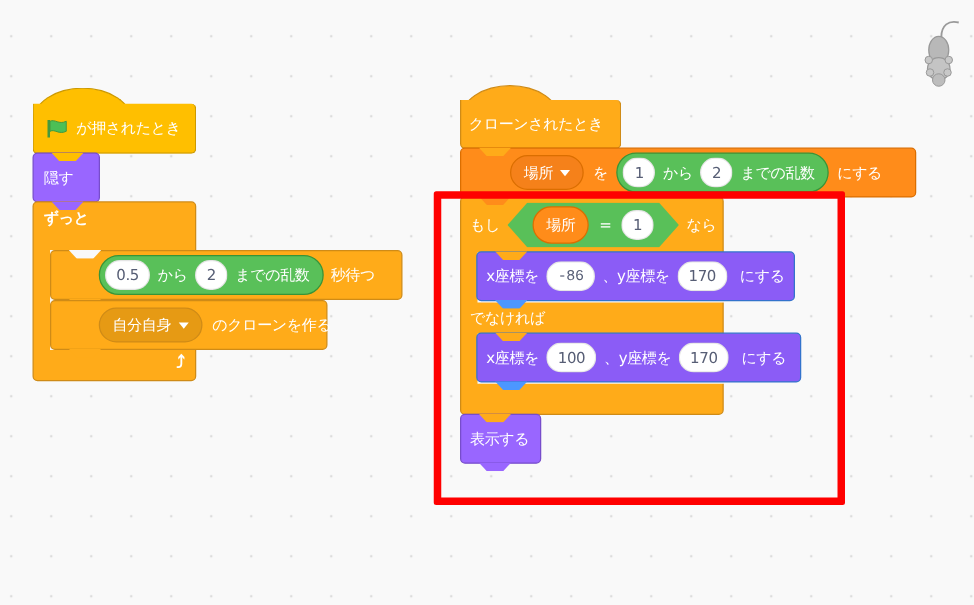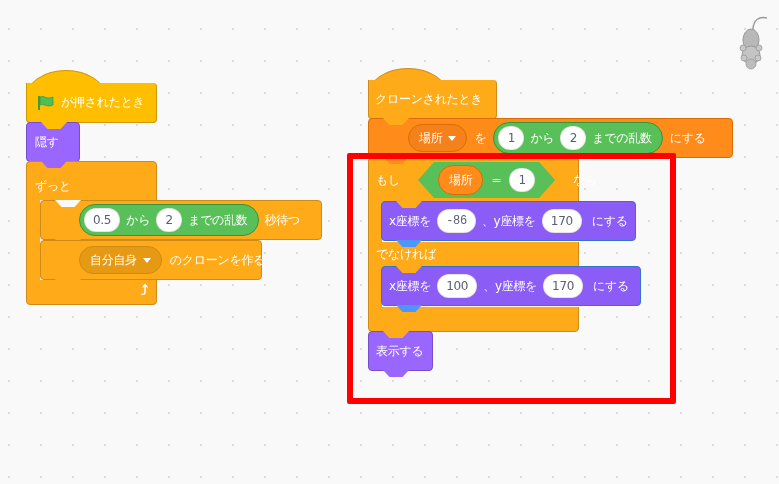--- a/index.html
+++ b/index.html
@@ -88,21 +88,21 @@
   <div class="blk looks" style="left:26px;top:122px;width:54px;height:40px;">
     <div class="notch" style="background:#ffbf00;"></div>
     <div class="tab" style="background:#9966ff;"></div>
     <div class="row txt" style="padding-left:8px;">
       <span>隠す</span>
     </div>
   </div>
 
   <div class="blk control" style="left:26px;top:161px;width:131px;height:144px;">
     <div class="notch" style="background:#9966ff;"></div>
-    <div class="txt" style="position:absolute;left:8px;top:16px;">ずっと</div>
+    <div class="txt" style="position:absolute;left:8px;top:4px;font-weight:bold;">ずっと</div>
 
     <div style="position:absolute;left:13px;top:38px;width:118px;height:80px;background:#f9f9f9;"></div>
     <div style="position:absolute;right:8px;bottom:6px;color:#fff;font-size:14px;font-weight:bold;">⤴</div>
   </div>
 
   <div class="blk control" style="left:40px;top:200px;width:282px;height:40px;">
     <div class="notch" style="background:#f9f9f9;"></div>
     <div class="tab" style="background:#ffab19;"></div>
     <div class="row txt" style="padding-left:38px;">
       <div class="green-rep">
@@ -151,21 +151,21 @@
         <span class="oval">2</span>
         <span style="padding-right:6px;">までの乱数</span>
       </div>
       <span>にする</span>
     </div>
   </div>
 
   <div class="blk control" style="left:368px;top:157px;width:211px;height:175px;">
     <div class="notch" style="background:#ff8c1a;"></div>
     <div class="tab" style="background:#ffab19;"></div>
-    <div class="row txt" style="height:44px;padding-left:7px;gap:18px;">
+    <div class="row txt" style="height:44px;padding-left:7px;gap:6px;">
       <span>もし</span>
       <div class="hex">
         <span class="var-rep">場所</span>
         <span class="txt">=</span>
         <span class="oval">1</span>
       </div>
       <span>なら</span>
     </div>
     <div style="position:absolute;left:13px;top:44px;width:198px;height:40px;background:#f9f9f9;"></div>
     <div class="txt" style="position:absolute;left:7px;top:88px;">でなければ</div>

